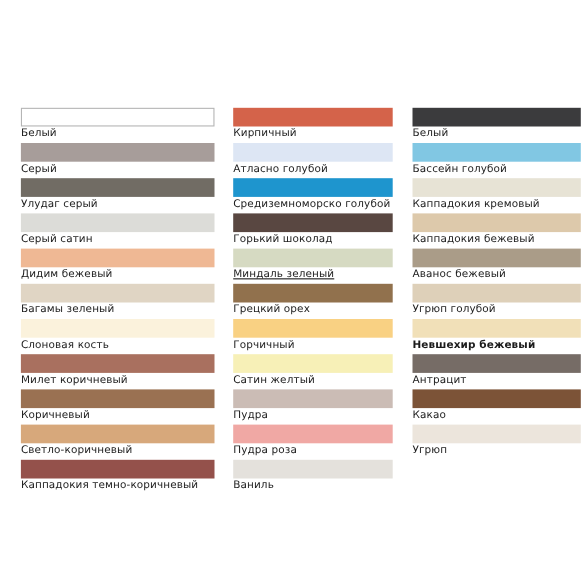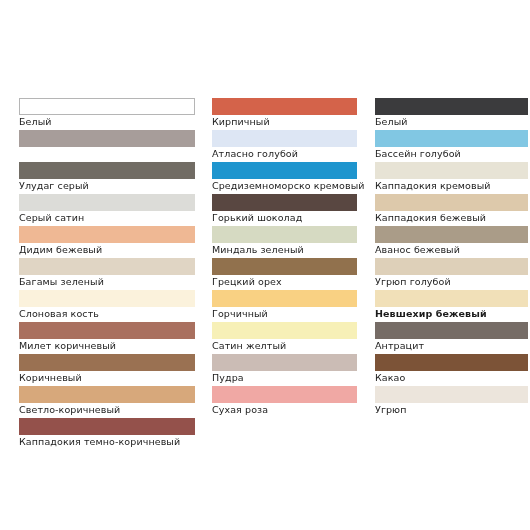--- a/index.html
+++ b/index.html
@@ -62,20 +62,21 @@
 
 <div id="palette-page">
   <div class="columns">
     <div class="swatch-column col-0">
         <div class="swatch-row">
           <div class="swatch-chip bordered" style="background: rgb(255, 255, 255); border-color: rgb(181, 181, 181);"></div>
           <div class="swatch-label" style="color: rgb(27, 27, 27);">Белый</div>
         </div>
         <div class="swatch-row">
           <div class="swatch-chip" style="background: rgb(167, 157, 154);"></div>
+          <div class="swatch-label" style="color: rgb(27, 27, 27);">Серый</div>
         </div>
         <div class="swatch-row">
           <div class="swatch-chip" style="background: rgb(113, 108, 100);"></div>
           <div class="swatch-label" style="color: rgb(27, 27, 27);">Улудаг серый</div>
         </div>
         <div class="swatch-row">
           <div class="swatch-chip" style="background: rgb(220, 220, 216);"></div>
           <div class="swatch-label" style="color: rgb(27, 27, 27);">Серый сатин</div>
         </div>
         <div class="swatch-row">
@@ -111,49 +112,53 @@
         <div class="swatch-row">
           <div class="swatch-chip" style="background: rgb(212, 99, 74);"></div>
           <div class="swatch-label" style="color: rgb(27, 27, 27);">Кирпичный</div>
         </div>
         <div class="swatch-row">
           <div class="swatch-chip" style="background: rgb(221, 230, 244);"></div>
           <div class="swatch-label" style="color: rgb(27, 27, 27);">Атласно голубой</div>
         </div>
         <div class="swatch-row">
           <div class="swatch-chip" style="background: rgb(30, 149, 206);"></div>
-          <div class="swatch-label" style="color: rgb(27, 27, 27);">Средиземноморско кремовый</div>
+          <div class="swatch-label" style="color: rgb(27, 27, 27);">Средиземноморско голубой</div>
         </div>
         <div class="swatch-row">
           <div class="swatch-chip" style="background: rgb(89, 71, 65);"></div>
           <div class="swatch-label" style="color: rgb(27, 27, 27);">Горький шоколад</div>
         </div>
         <div class="swatch-row">
           <div class="swatch-chip" style="background: rgb(214, 218, 194);"></div>
-          <div class="swatch-label" style="color: rgb(27, 27, 27);">Миндаль зеленый</div>
+          <div class="swatch-label" style="color: rgb(27, 27, 27); text-decoration: underline;">Миндаль зеленый</div>
         </div>
         <div class="swatch-row">
           <div class="swatch-chip" style="background: rgb(145, 113, 77);"></div>
           <div class="swatch-label" style="color: rgb(27, 27, 27);">Грецкий орех</div>
         </div>
         <div class="swatch-row">
           <div class="swatch-chip" style="background: rgb(249, 209, 131);"></div>
           <div class="swatch-label" style="color: rgb(27, 27, 27);">Горчичный</div>
         </div>
         <div class="swatch-row">
           <div class="swatch-chip" style="background: rgb(247, 240, 183);"></div>
           <div class="swatch-label" style="color: rgb(27, 27, 27);">Сатин желтый</div>
         </div>
         <div class="swatch-row">
           <div class="swatch-chip" style="background: rgb(203, 188, 181);"></div>
           <div class="swatch-label" style="color: rgb(27, 27, 27);">Пудра</div>
         </div>
         <div class="swatch-row">
           <div class="swatch-chip" style="background: rgb(240, 168, 164);"></div>
-          <div class="swatch-label" style="color: rgb(27, 27, 27);">Сухая роза</div>
+          <div class="swatch-label" style="color: rgb(27, 27, 27);">Пудра роза</div>
+        </div>
+        <div class="swatch-row">
+          <div class="swatch-chip" style="background: rgb(228, 225, 220);"></div>
+          <div class="swatch-label" style="color: rgb(27, 27, 27);">Ваниль</div>
         </div>
       </div>
     <div class="swatch-column col-2">
         <div class="swatch-row">
           <div class="swatch-chip" style="background: rgb(59, 59, 61);"></div>
           <div class="swatch-label" style="color: rgb(27, 27, 27);">Белый</div>
         </div>
         <div class="swatch-row">
           <div class="swatch-chip" style="background: rgb(129, 199, 227);"></div>
           <div class="swatch-label" style="color: rgb(27, 27, 27);">Бассейн голубой</div>

